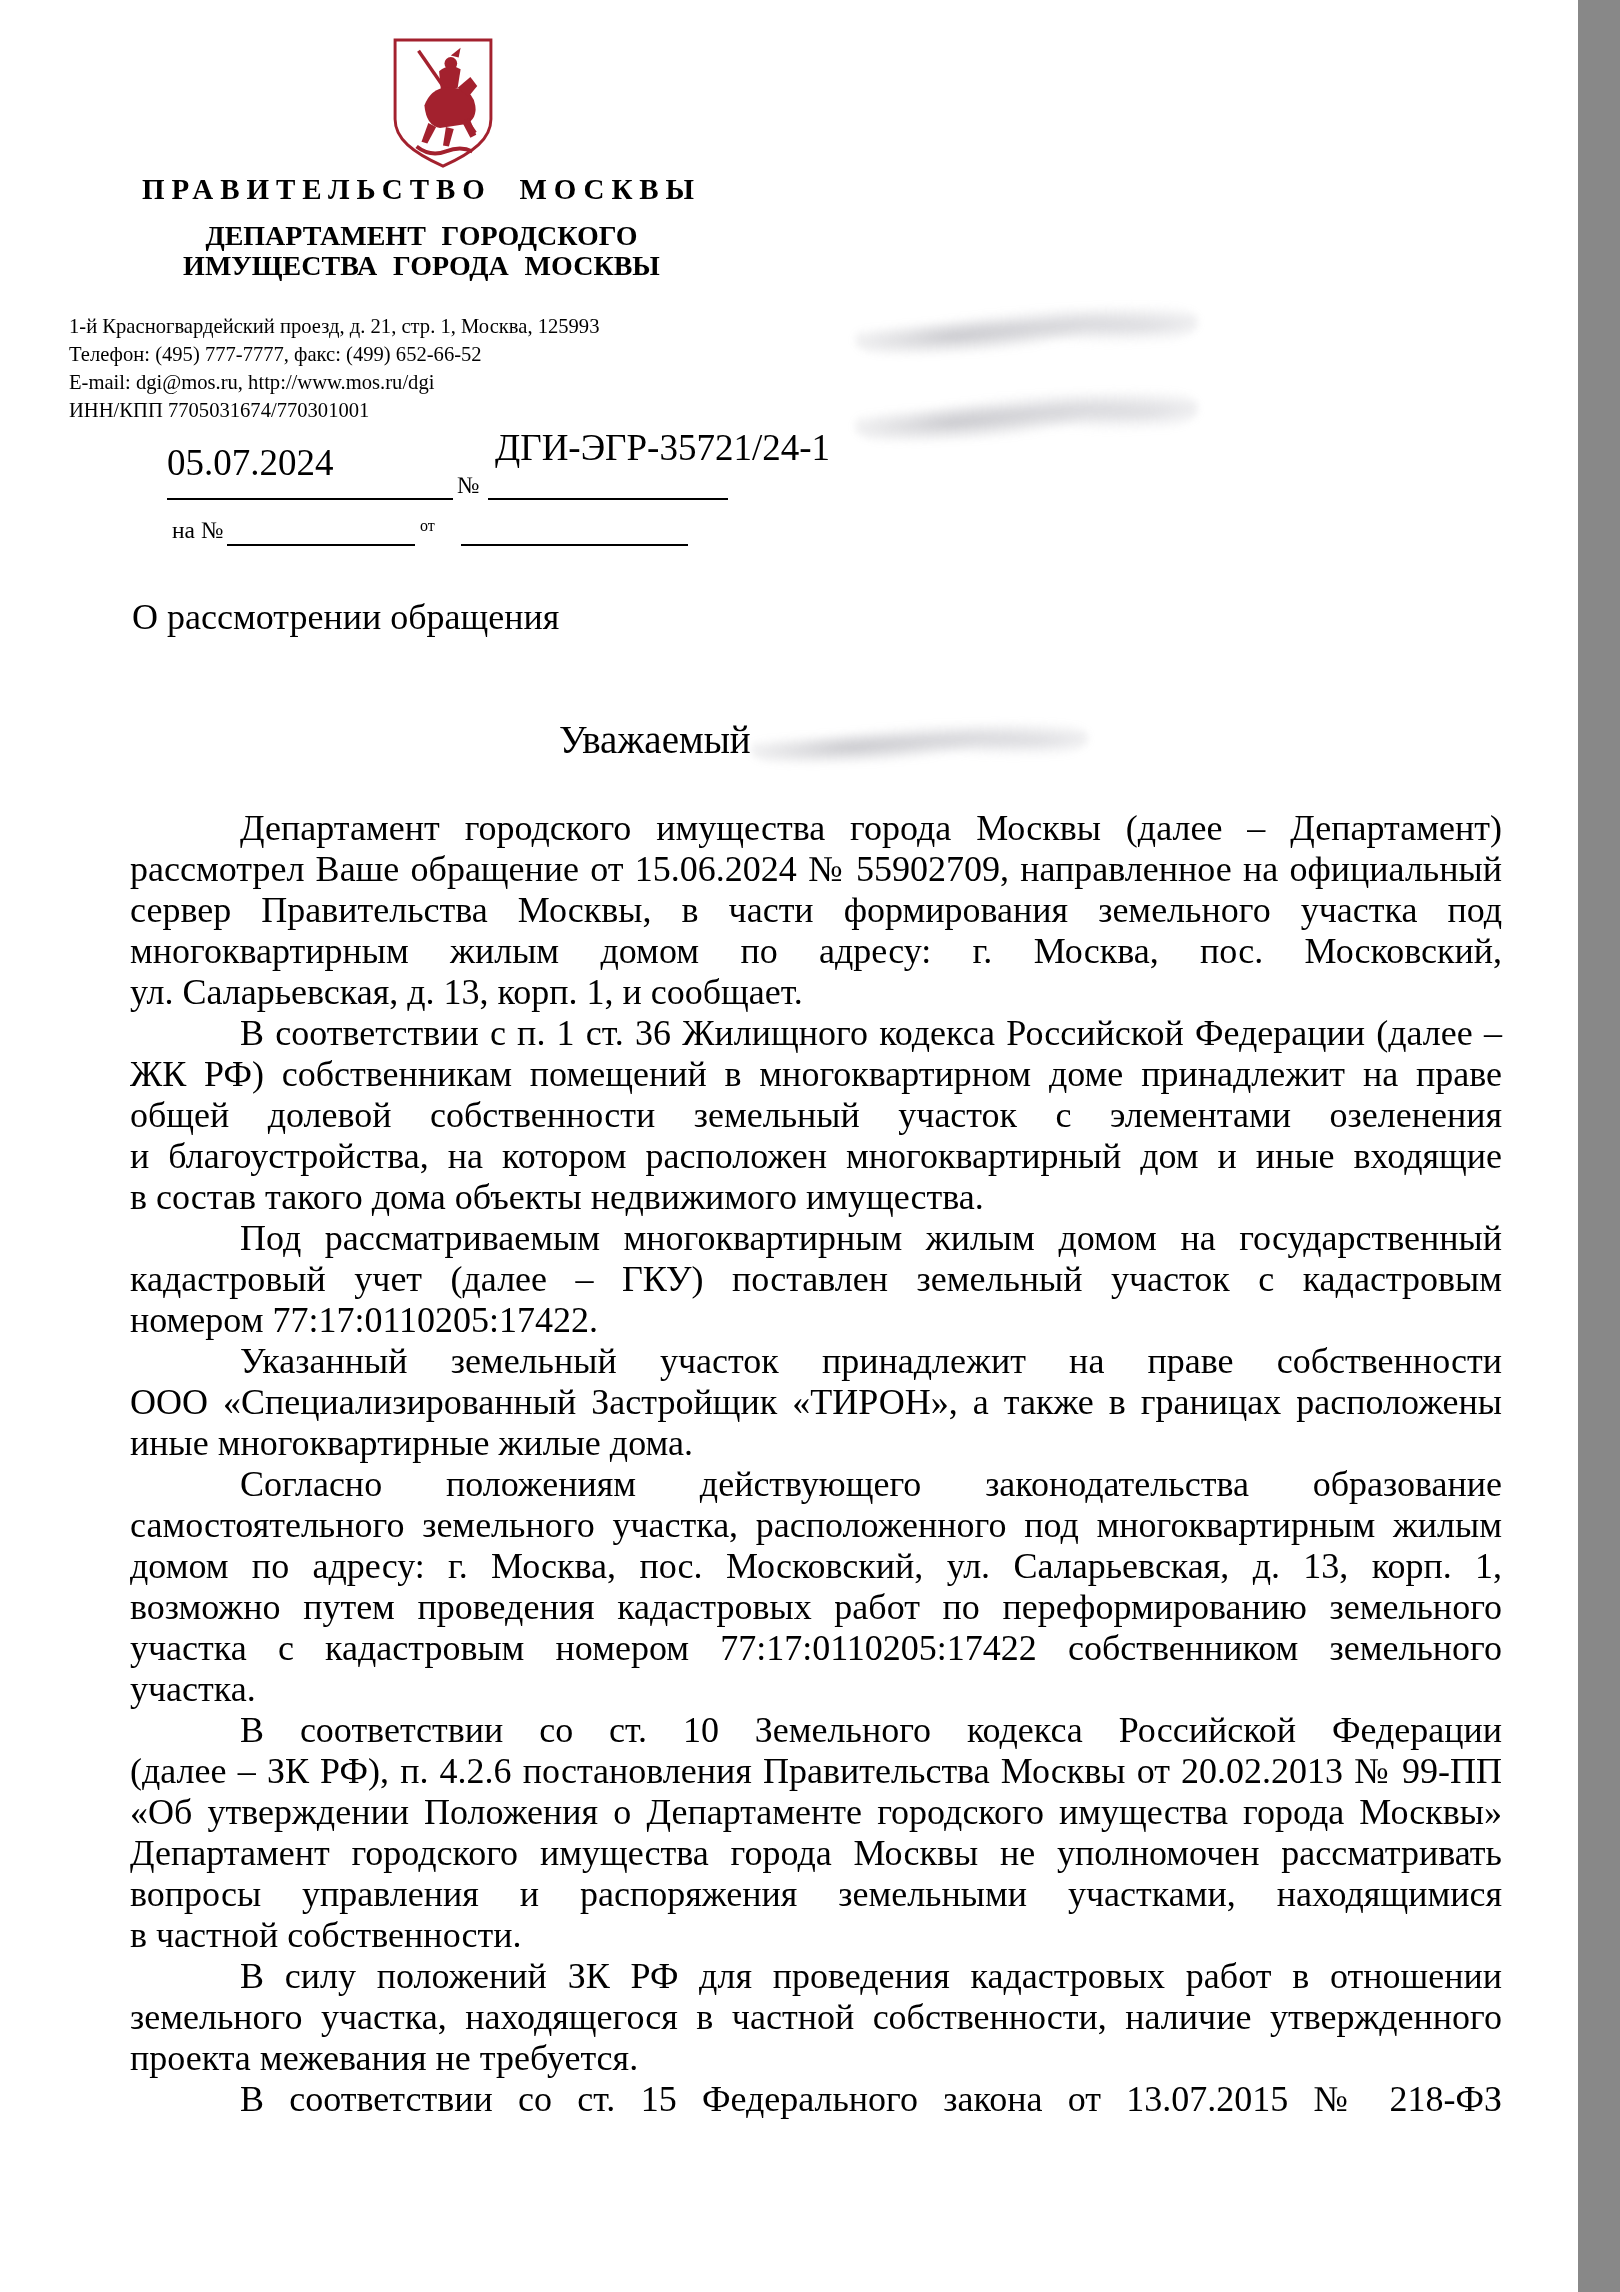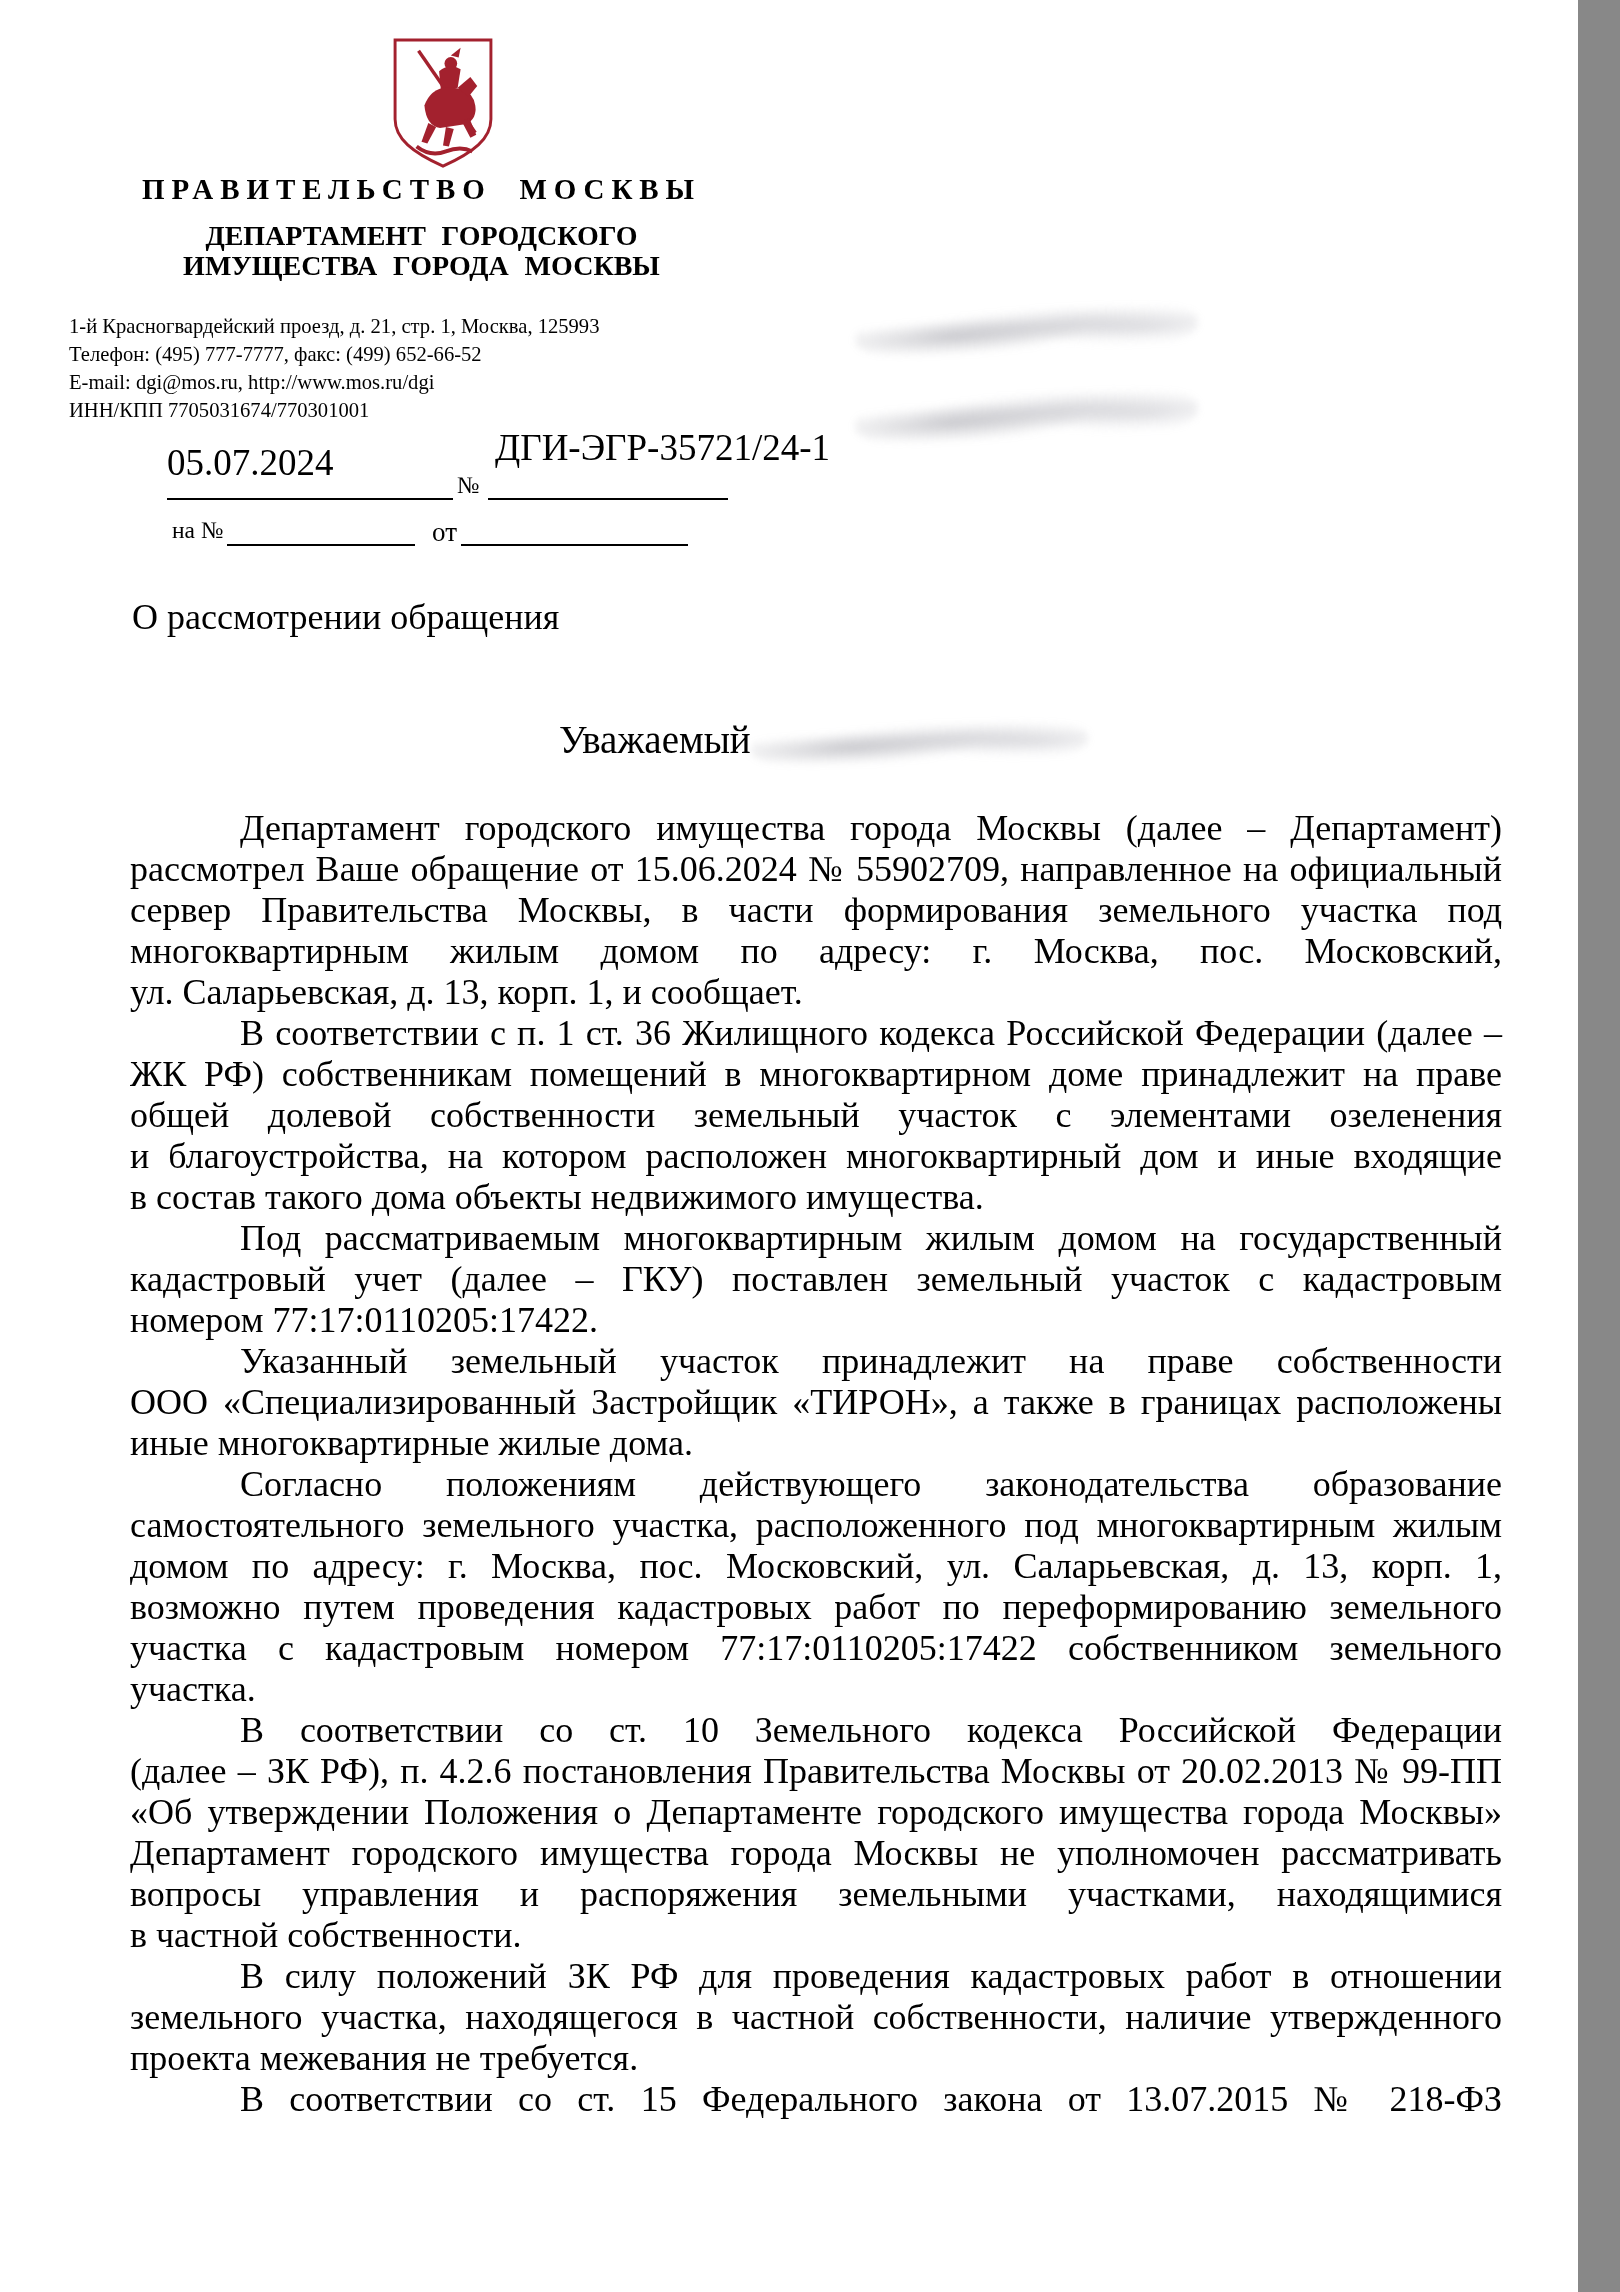--- a/index.html
+++ b/index.html
@@ -27,21 +27,21 @@
     font-size:20.6px;line-height:28px;}
   
   .ref-date{position:absolute;left:167px;top:441px;font-size:37px;white-space:nowrap;}
   .ref-num{position:absolute;left:495px;top:426px;font-size:37px;white-space:nowrap;}
   .ref-no-sign{position:absolute;left:457px;top:472px;font-size:23.5px;}
   .uline{position:absolute;height:0;border-bottom:2px solid #000;}
   .ul-date{left:167px;top:498px;width:286px;}
   .ul-num{left:488px;top:498px;width:240px;}
   .reply-label{position:absolute;left:172px;top:517px;font-size:23.5px;white-space:nowrap;}
   .ul-reply1{left:227px;top:544px;width:188px;}
-  .reply-ot{position:absolute;left:432px;top:517px;font-size:27px;text-align:right;}
+  .reply-ot{position:absolute;left:420px;top:517px;font-size:16px;text-align:right;}
   .ul-reply2{left:461px;top:544px;width:227px;}
   
   .subject{position:absolute;left:132px;top:596px;font-size:36px;white-space:nowrap;}
   .salutation{position:absolute;left:559px;top:717px;font-size:39px;white-space:nowrap;}
   
   .smudge{
     position:absolute;
     background:
       radial-gradient(55% 40% at 28% 55%, rgba(110,110,122,.34), rgba(110,110,122,0) 72%),
       radial-gradient(65% 38% at 62% 42%, rgba(128,128,140,.30), rgba(128,128,140,0) 72%),

